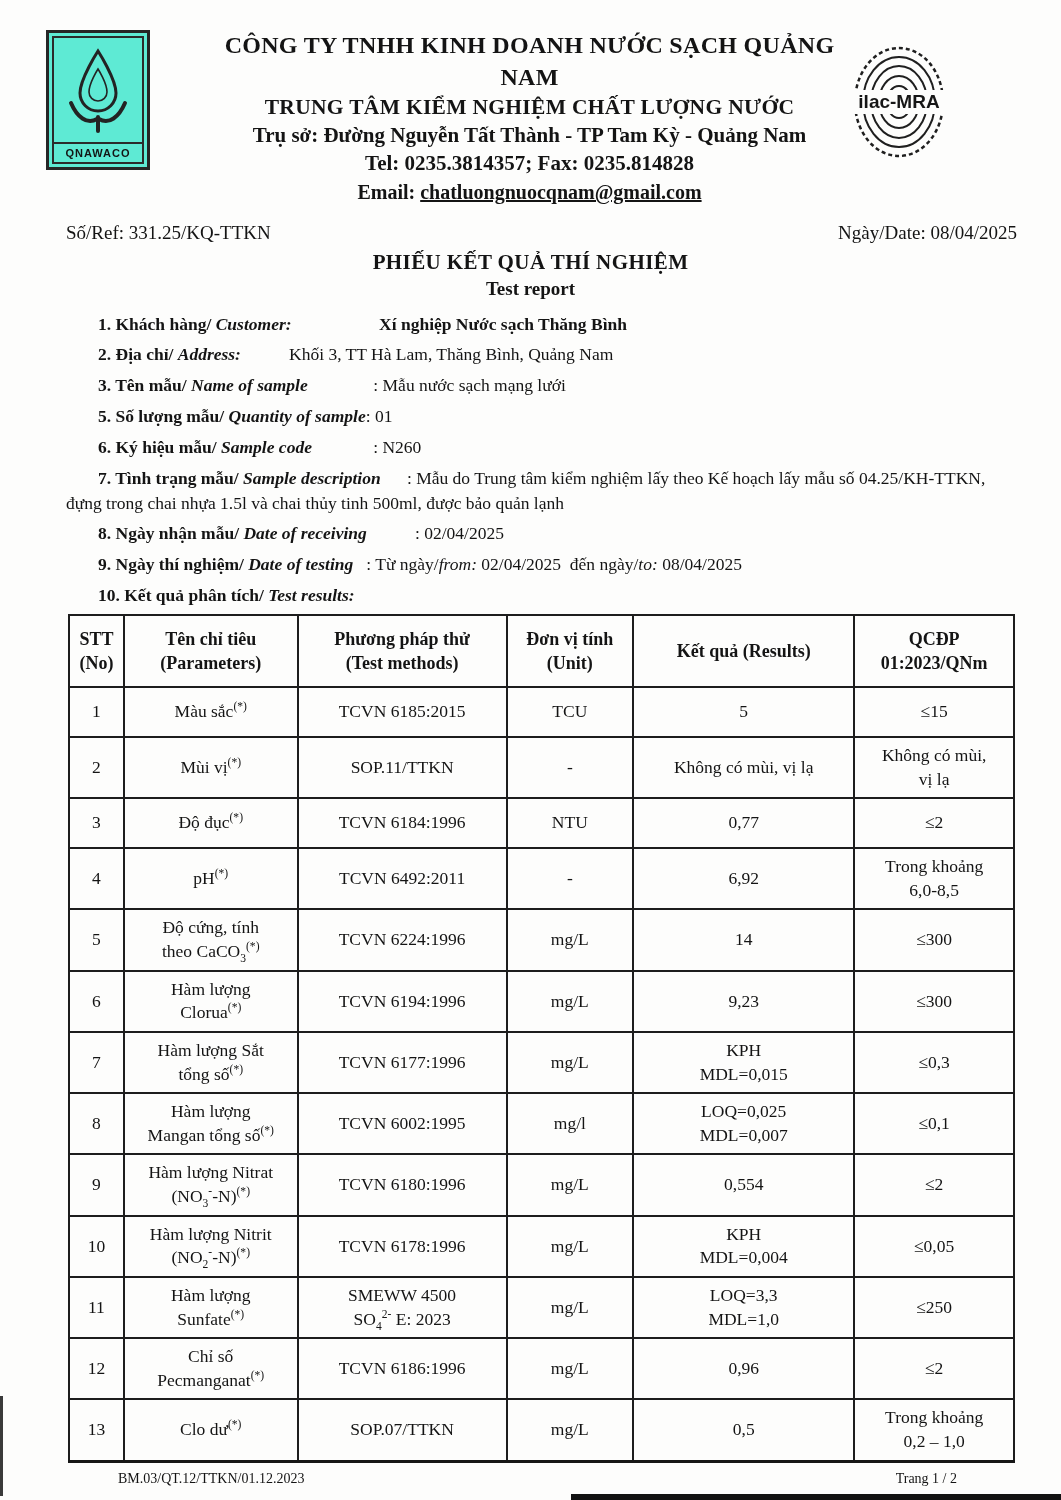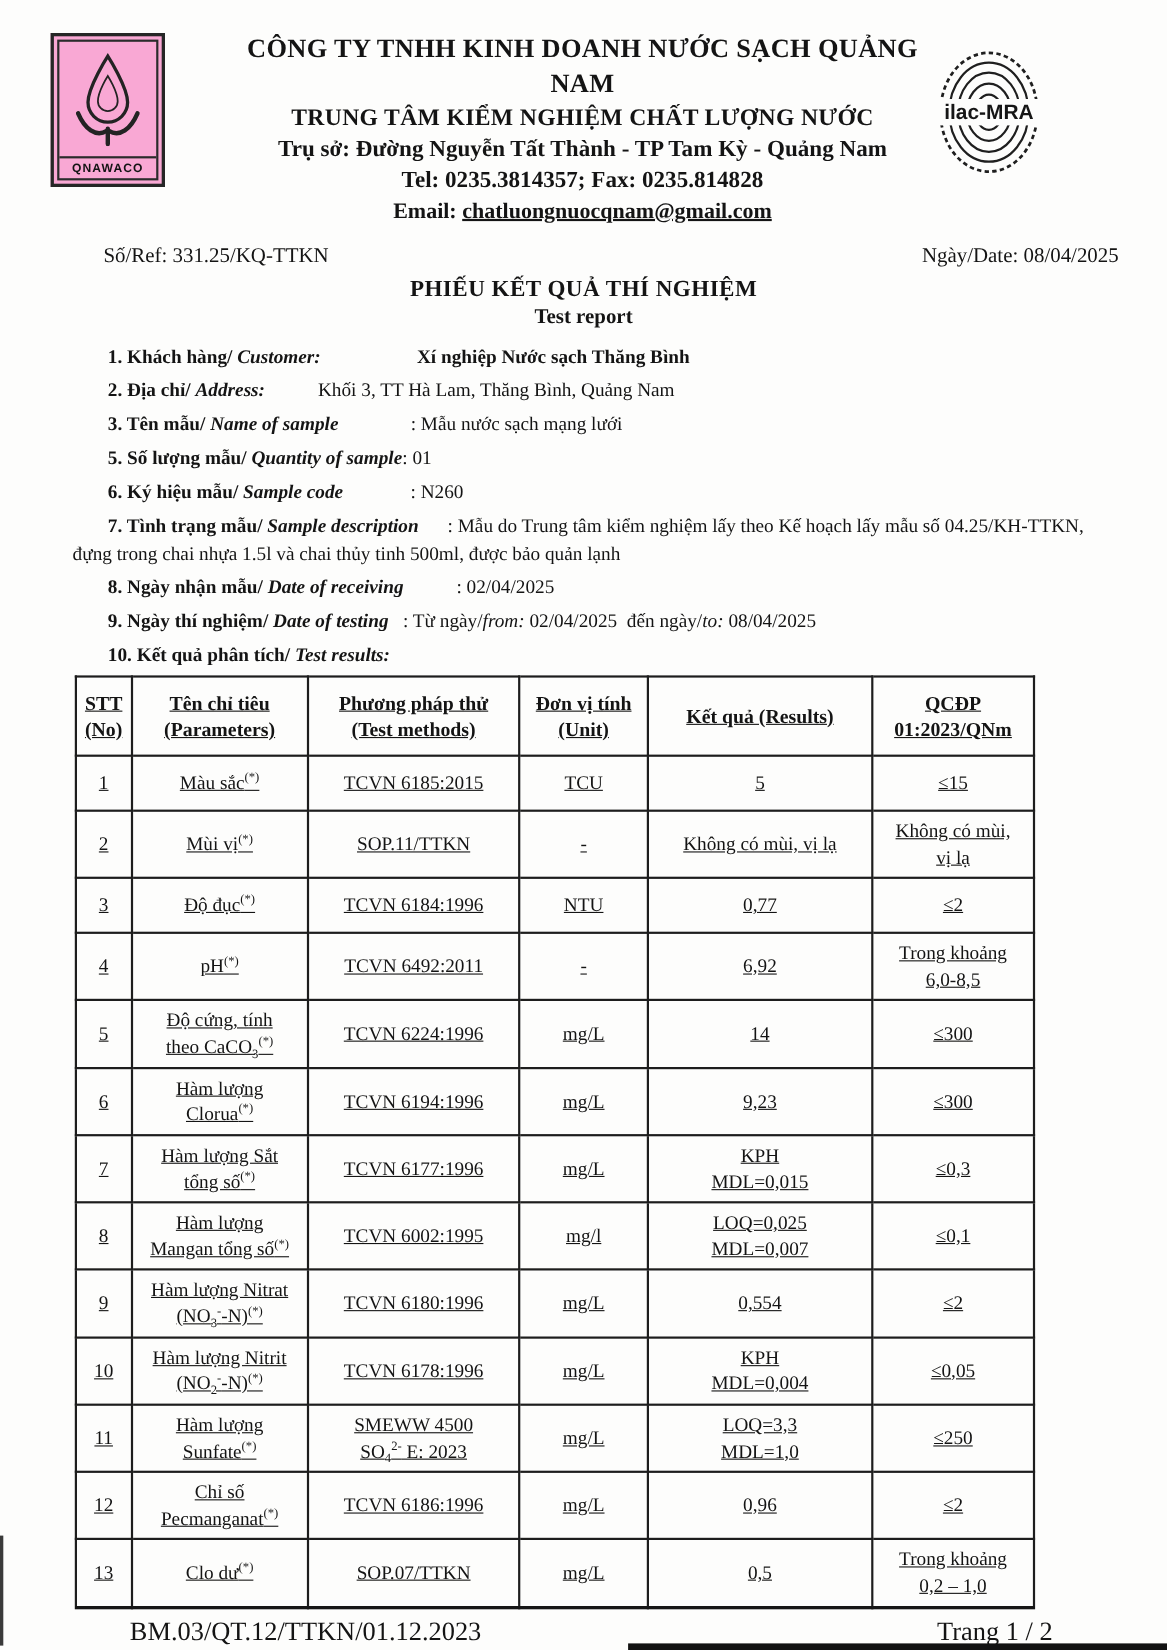--- a/index.html
+++ b/index.html
@@ -10,61 +10,61 @@
     color:#141414;
     font-family:"Liberation Serif","DejaVu Serif",serif;
     overflow:hidden;
   }
   b{font-weight:bold;}
   sup{font-size:66%;line-height:0;vertical-align:super;}
   sub{font-size:66%;line-height:0;vertical-align:sub;}
 
   
   .header{display:flex;align-items:flex-start;padding:30px 16px 0 46px;}
-  .stamp{width:92px;height:128px;border:3px solid #262626;padding:3px;flex:none;background:#f9a8d4;}
+  .stamp{width:92px;height:128px;border:3px solid #262626;padding:3px;flex:none;background:#5eead4;}
   .stamp-inner{border:2px solid #2b2b2b;height:100%;box-sizing:border-box;display:flex;flex-direction:column;}
   .stamp-art{flex:1;display:flex;align-items:center;justify-content:center;}
   .stamp-band{border-top:2px solid #2b2b2b;text-align:center;font-size:11px;font-weight:bold;letter-spacing:1px;padding:3px 0;font-family:"Liberation Sans",sans-serif;}
   .head-center{flex:1;text-align:center;padding-left:60px;line-height:1.32;}
   .hc1{font-size:24px;font-weight:bold;letter-spacing:.3px;}
   .hc2{font-size:21.5px;font-weight:bold;letter-spacing:.3px;}
   .hc3{font-size:21px;font-weight:bold;}
   .hc4{font-size:21px;font-weight:bold;margin-top:1px;}
   .hc5{font-size:20px;font-weight:bold;margin-top:1px;}
   .email-link{color:#141414;text-decoration:underline;cursor:pointer;}
   .head-right{flex:none;width:196px;display:flex;align-items:flex-start;padding-top:12px;}
   .aosc-wrap{text-align:center;margin-left:2px;}
   .aosc-sub{font-family:"Liberation Sans",sans-serif;font-weight:bold;font-size:9.5px;line-height:1.35;color:#1c1c1c;}
 
   
-  .meta{display:flex;justify-content:space-between;padding:16px 44px 0 66px;font-size:19px;margin-left:28px;}
+  .meta{display:flex;justify-content:space-between;padding:16px 44px 0 66px;font-size:19px;}
   .doc-title{text-align:center;font-size:21px;font-weight:bold;margin-top:6px;letter-spacing:.4px;}
   .doc-subtitle{text-align:center;font-size:19px;font-weight:bold;margin-top:3px;}
 
   
   .info{padding:12px 48px 0 66px;font-size:17.5px;line-height:1.42;}
   .info-line{margin-bottom:6px;}
   .vi{font-weight:bold;margin-left:32px;}
   .en{font-weight:bold;font-style:italic;}
 
   
-  table.results{border-collapse:collapse;margin:4px 46px 0 68px;width:873px;table-layout:fixed;font-size:17.5px;text-decoration:underline;}
+  table.results{border-collapse:collapse;margin:4px 46px 0 68px;width:947px;table-layout:fixed;font-size:17.5px;}
   table.results th,table.results td{
     border:2px solid #1d1d1d;
     text-align:center;vertical-align:middle;
     padding:6px 4px;white-space:pre-line;line-height:1.35;
   }
   table.results{border:2.5px solid #161616;border-bottom-width:3.5px;}
   table.results th{font-weight:bold;height:58px;font-size:18px;}
   table.results td{height:36px;}
   col.c-no{width:5.8%;} col.c-param{width:18.4%;} col.c-method{width:22.1%;}
   col.c-unit{width:13.4%;} col.c-result{width:23.4%;} col.c-limit{width:16.9%;}
 
   
-  .footer{display:flex;justify-content:space-between;padding:8px 104px 0 118px;font-size:24px;}
+  .footer{display:flex;justify-content:space-between;padding:8px 104px 0 118px;font-size:14px;}
 
   
   .artifact-bar{position:absolute;bottom:0;left:571px;width:490px;height:6px;background:#121212;}
   .artifact-left{position:absolute;left:0;top:1396px;width:3px;height:100px;background:#3a3a3a;}
 </style>
 </head>
 <body>
 
 <div class="page">
 

